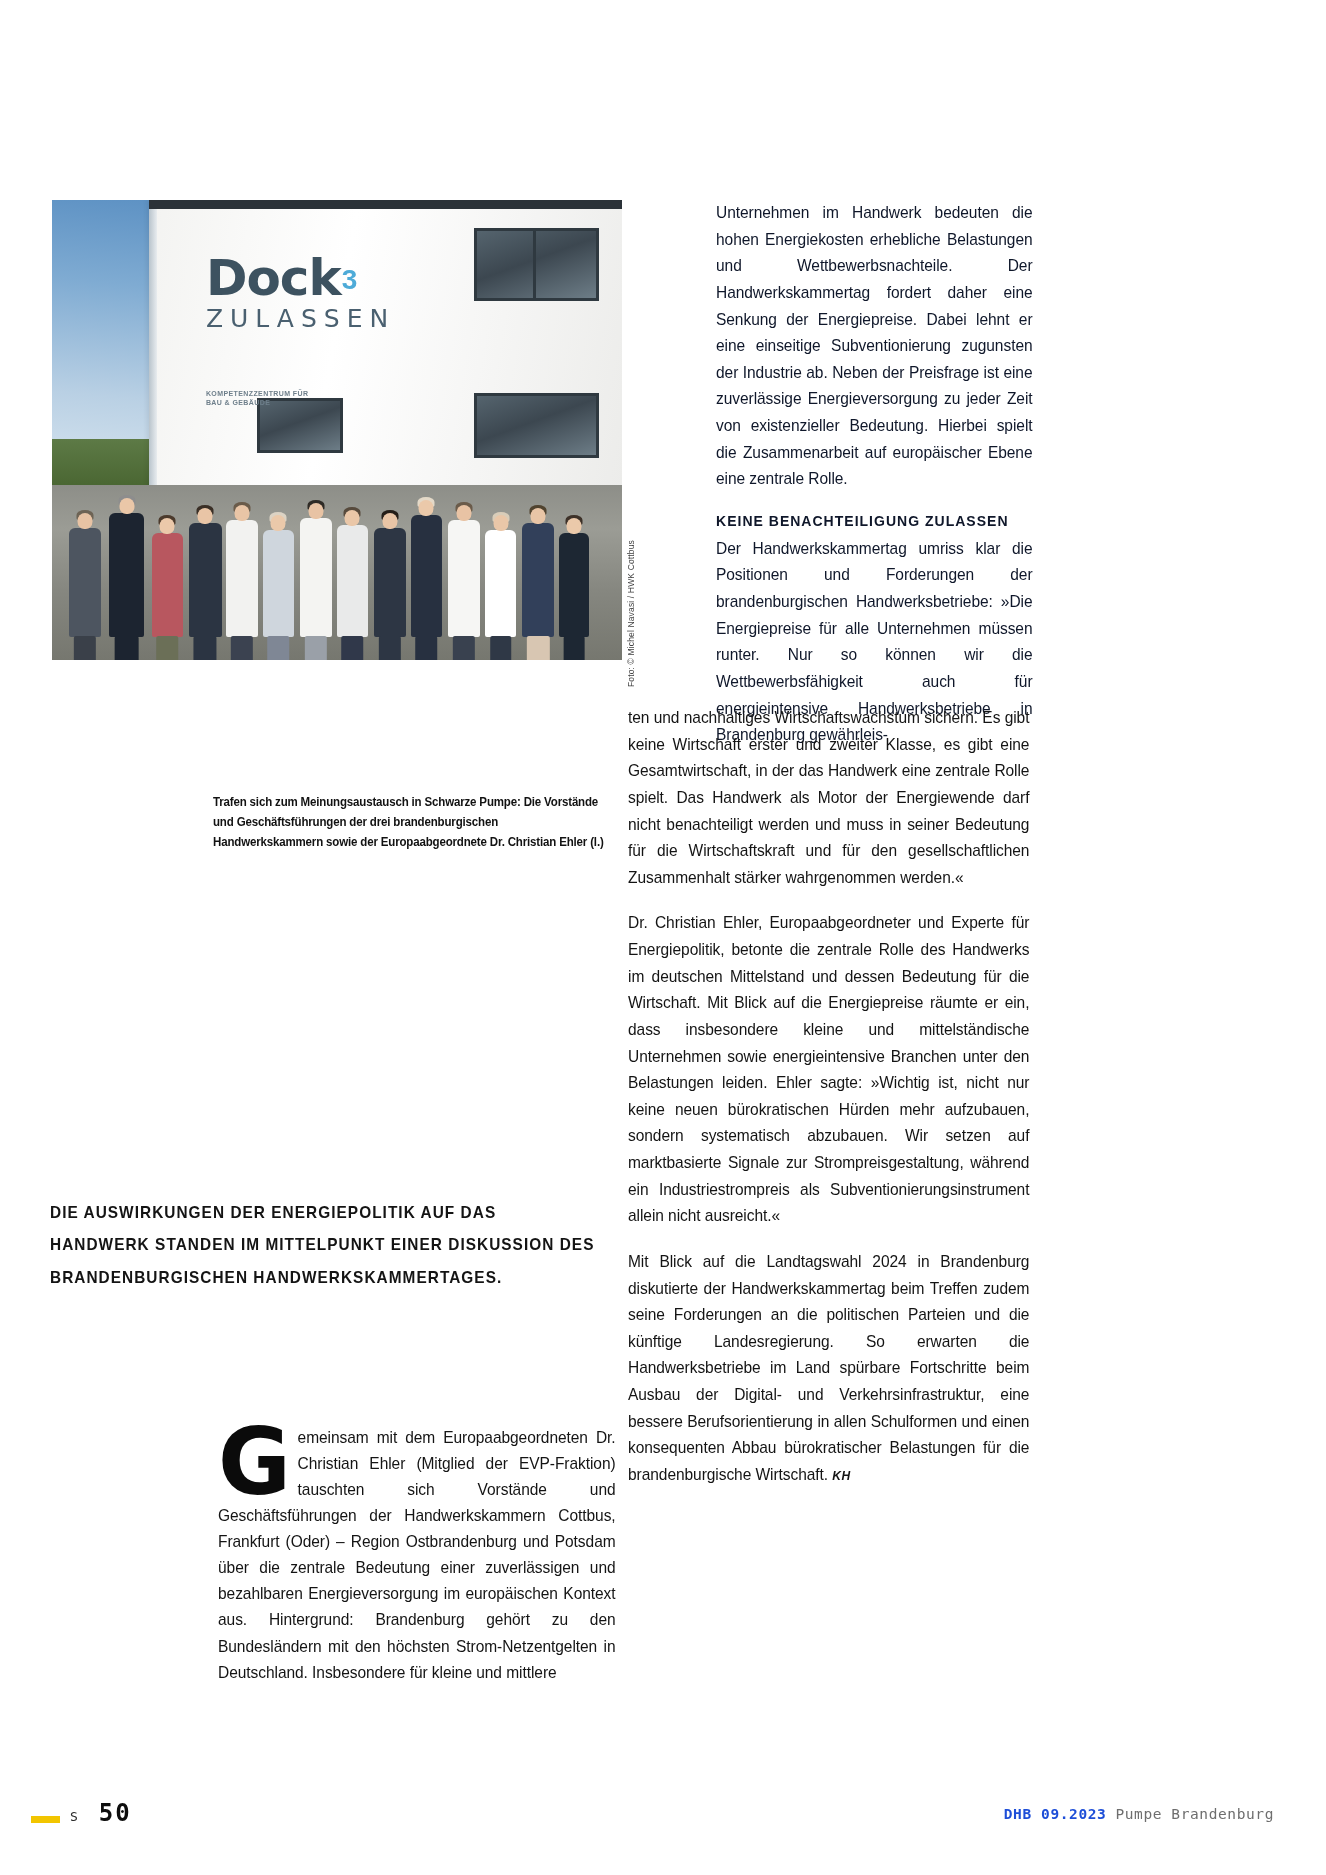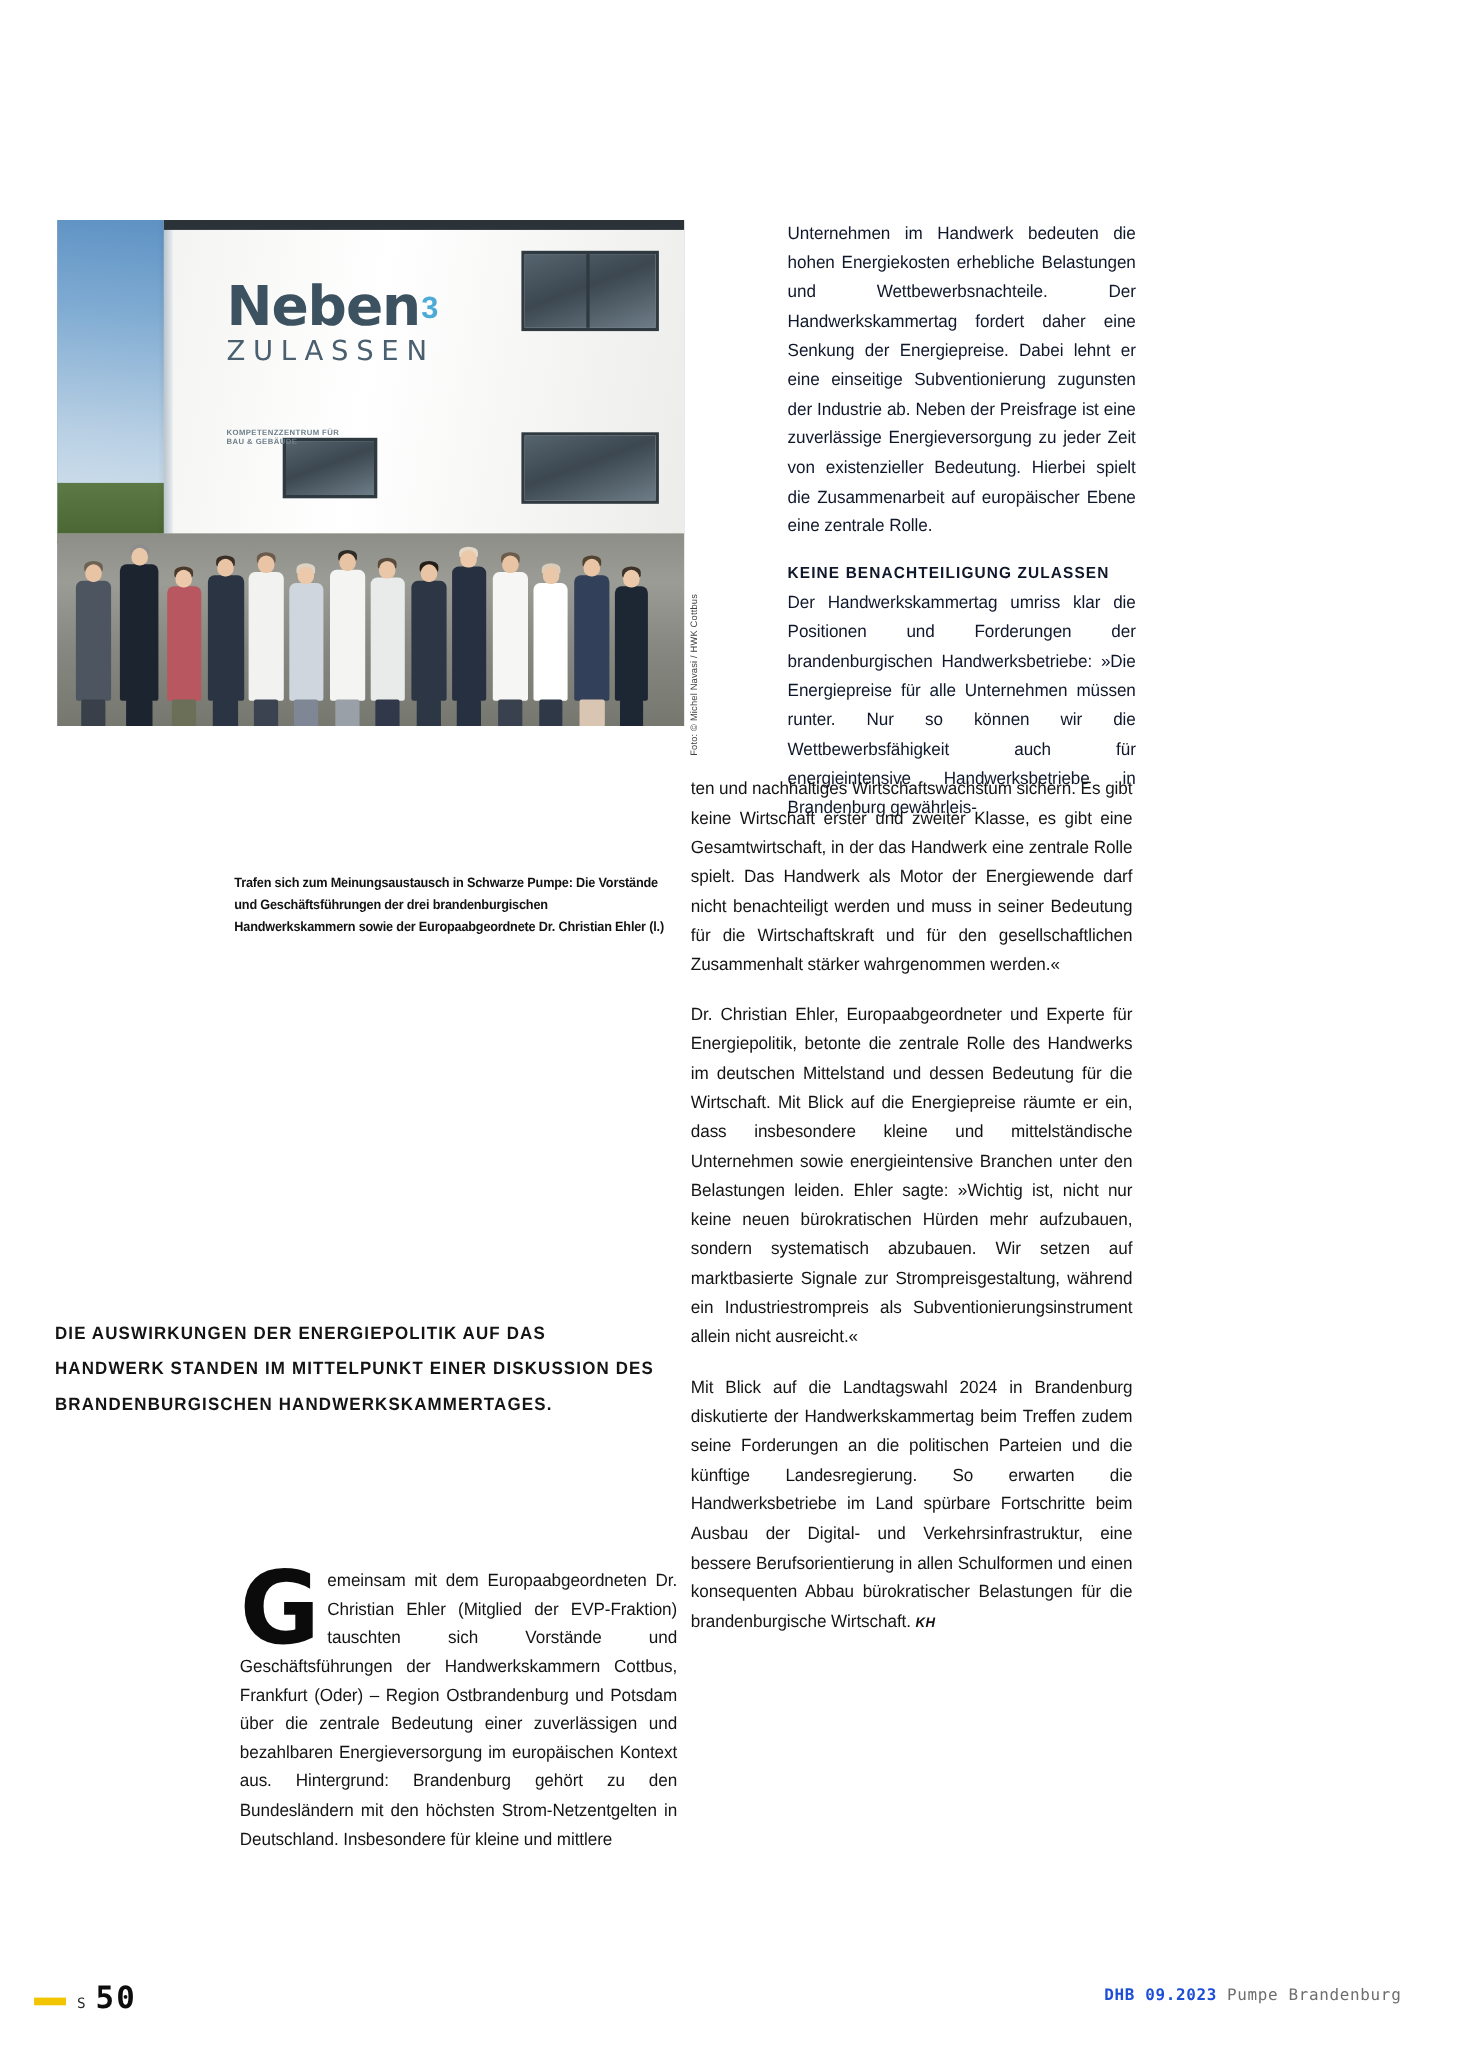--- a/index.html
+++ b/index.html
@@ -325,24 +325,24 @@
     font-family: "DejaVu Sans Mono", "Liberation Mono", monospace;
     color: #0d0d0d;
     letter-spacing: 1px;
   }
   .folio .s {
     font-size: 13px;
     font-weight: 400;
     color: #2a2a2a;
   }
   .folio .num {
-    font-size: 28px;
+    font-size: 24px;
     font-weight: 700;
     letter-spacing: 2px;
-    margin-left: 8px;
+    margin-left: 20px;
   }
   .colophon {
     position: absolute;
     right: 52px;
     top: 1806px;
     font-family: "DejaVu Sans Mono", "Liberation Mono", monospace;
     font-size: 14.5px;
     letter-spacing: .6px;
     white-space: nowrap;
   }
@@ -364,21 +364,21 @@
         <div class="ph-building-edge"></div>
         <div class="ph-roof"></div>
 
         <div class="ph-win w1">
           <div class="ph-win-mullion"></div>
         </div>
         <div class="ph-win w2"></div>
         <div class="ph-win w3"></div>
 
         <div class="ph-logo">
-          <span class="dock">Neben</span><span class="sup">3</span>
+          <span class="dock">Dock</span><span class="sup">3</span>
           <span class="lausitz">ZULASSEN</span>
         </div>
         <div class="ph-subtext">KOMPETENZZENTRUM FÜR<br>BAU &amp; GEBÄUDE</div>
 
         <div class="ph-kerb"></div>
         <div class="ph-ground"></div>
 
         <div class="crowd">
 
           <div class="pp" style="left:3%;width:5.6%;height:44%;background:#4d5560;">

